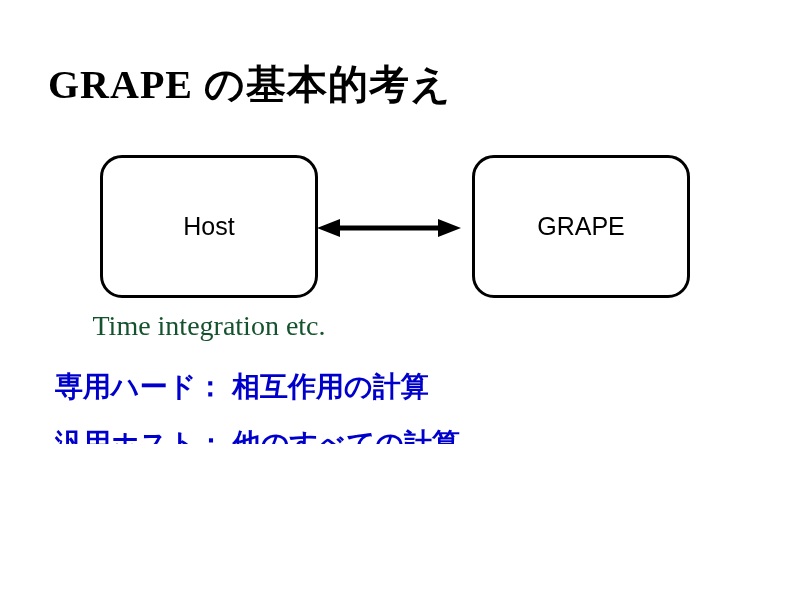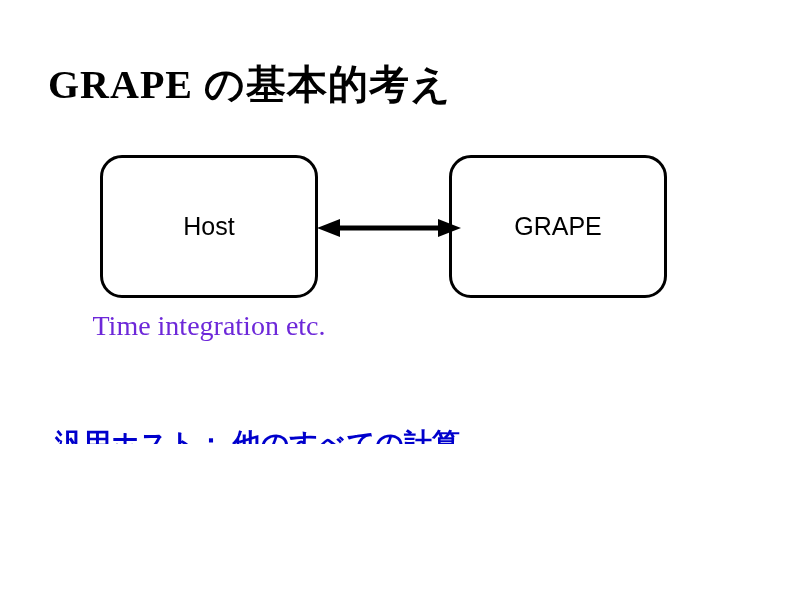--- a/index.html
+++ b/index.html
@@ -40,35 +40,35 @@
     display: flex;
     flex-direction: column;
     align-items: center;
     justify-content: center;
     text-align: center;
     font-size: 25px;
     line-height: 31px;
     color: #000000;
   }
   .box-host { left: 100px; gap: 26px; }
-  .box-grape { left: 449px; }
+  .box-grape { left: 472px; }
   .arrow {
     position: absolute;
     left: 317px;
     top: 212px;
   }
   .caption {
     position: absolute;
     top: 312px;
     transform: translateX(-50%);
     font-family: "Liberation Serif", "DejaVu Serif", serif;
     font-size: 28px;
     line-height: 28px;
     white-space: nowrap;
-    color: #6d28d9;
+    color: #14532d;
   }
   .caption-host { left: 209px; }
   .caption-grape { left: 568px; }
   .note {
     position: absolute;
     left: 55px;
     font-weight: bold;
     font-size: 28px;
     line-height: 32px;
     white-space: nowrap;
@@ -94,16 +94,17 @@
 
   <svg class="arrow" width="144" height="32" viewBox="0 0 144 32">
     <line x1="16" y1="16" x2="128" y2="16" stroke="#000000" stroke-width="5"></line>
     <polygon points="0,16 23,7 23,25" fill="#000000"></polygon>
     <polygon points="144,16 121,7 121,25" fill="#000000"></polygon>
   </svg>
 
   <div class="caption caption-host">Time integration etc.</div>
 
 
+  <div class="note note-1">専用ハード： 相互作用の計算</div>
 
   <div class="note note-2">汎用ホスト： 他のすべての計算</div>
 
 </div>
 
 </body></html>

